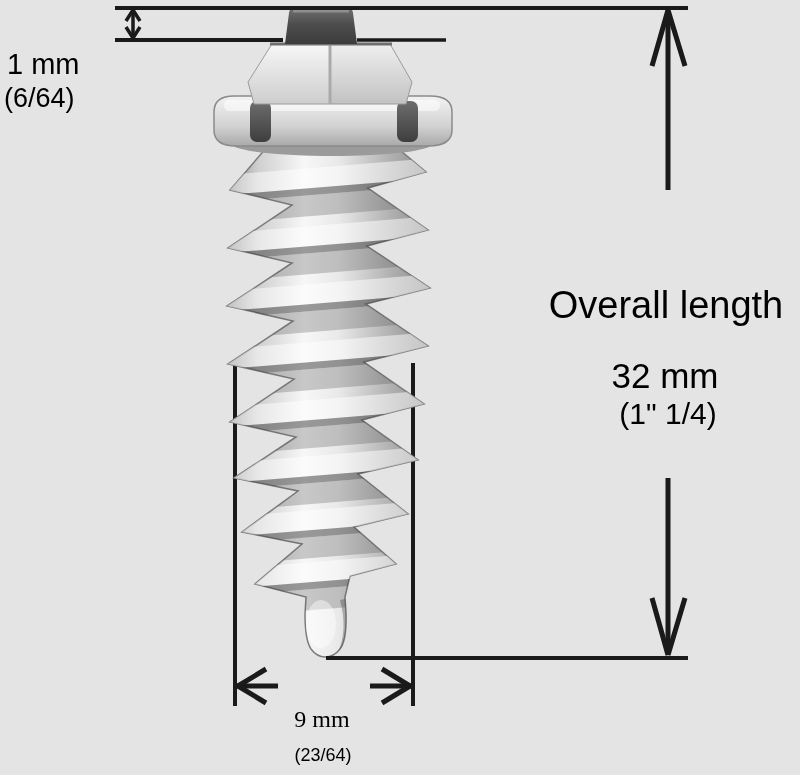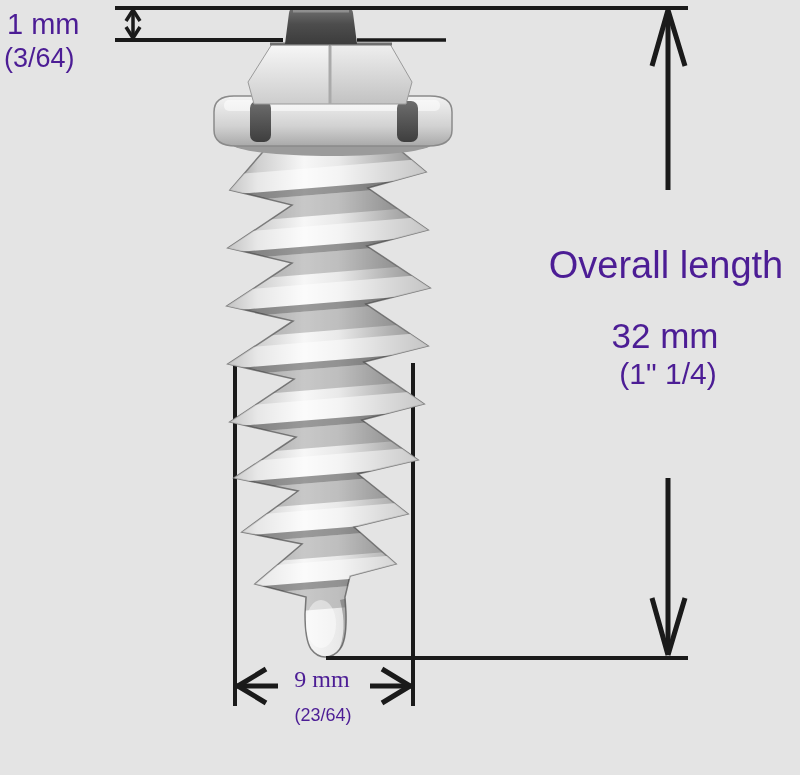--- a/index.html
+++ b/index.html
@@ -5,21 +5,21 @@
   html,body{margin:0;padding:0;}
   .stage{
     position:relative;
     width:800px;height:775px;
     background:#e4e4e4;
     overflow:hidden;
     font-family:"Liberation Sans", sans-serif;
     color:#141414;
   }
   .stage svg.layer{position:absolute;left:0;top:0;}
-  .lbl{position:absolute;line-height:1.05;white-space:nowrap;color:#4c1d95;}
+  .lbl{position:absolute;line-height:1.05;white-space:nowrap;color:#000000;margin-top:40px;}
   .ctr{transform:translateX(-50%);text-align:right;}
   
   .pin-val{left:7px;top:9px;font-size:29px;}
   .pin-frac{left:4px;top:44px;font-size:27px;}
   
   .ol-label{left:666px;top:246px;font-size:38px;}
   .ol-val{left:665px;top:318px;font-size:35px;}
   .ol-frac{left:668px;top:358px;font-size:30px;}
   
   .sd-val{left:322px;top:667px;font-size:24px;font-family:Liberation Serif, serif;}
@@ -179,21 +179,21 @@
         </g>
         <g stroke-width="5">
           <line x1="370" y1="686" x2="411" y2="686"></line>
           <path d="M410,686 L382,669 M410,686 L382,703"></path>
         </g>
       </g>
     </g>
   </svg>
 
   <div class="lbl pin-val">1 mm</div>
-  <div class="lbl pin-frac">(3/64)</div>
+  <div class="lbl pin-frac">(6/64)</div>
 
   <div class="lbl ctr ol-label">Overall length</div>
   <div class="lbl ctr ol-val">32 mm</div>
   <div class="lbl ctr ol-frac">(1" 1/4)</div>
 
   <div class="lbl ctr sd-val">9 mm</div>
   <div class="lbl ctr sd-frac">(23/64)</div>
 
 </div>
 

